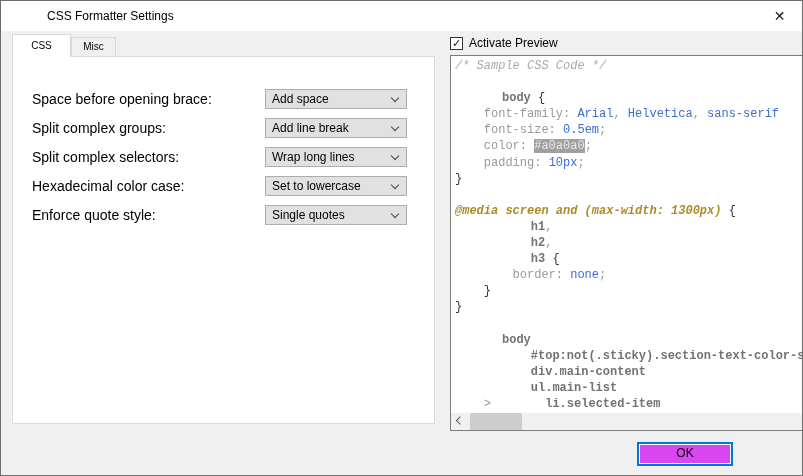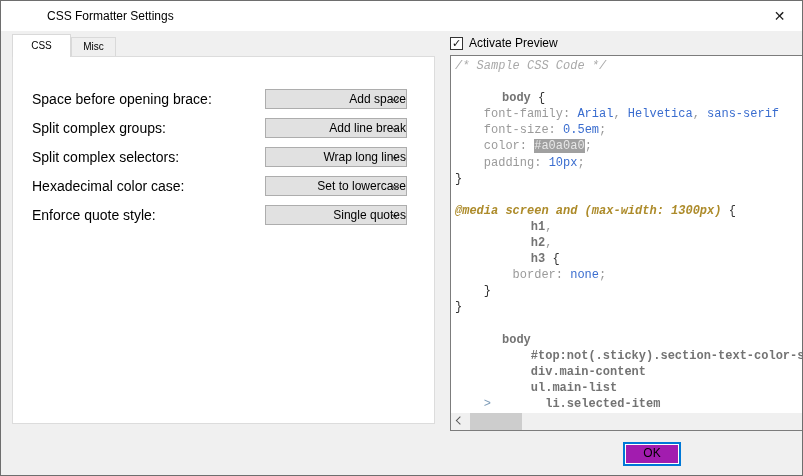--- a/index.html
+++ b/index.html
@@ -39,21 +39,21 @@
   
   .panel {
     position:absolute; left:11px; top:55px; width:423px; height:368px;
     background:#ffffff; border:1px solid #dcdcdc;
   }
   .form-row { position:absolute; left:19px; right:27px; height:20px; }
   .form-row .flabel { font-size:14px; color:#000; line-height:20px;margin-top:12px; }
   .combo {
     position:absolute; right:0; top:0; width:142px; height:20px;
     background:#e1e1e1; border:1px solid #adadad;
-    font-size:12px; color:#000; line-height:18px; padding-left:6px;text-align:right;
+    font-size:12px; color:#000; line-height:18px; padding-left:6px;
   }
   .combo .chev {
     position:absolute; right:8px; top:5px; width:6px; height:6px;
     border-right:1.4px solid #444; border-bottom:1.4px solid #444;
     transform:rotate(45deg);
   }
 
   
   .chkrow {
     position:absolute; left:449px; top:34px; height:16px;
@@ -101,22 +101,22 @@
   .chev-left { transform:rotate(135deg) translate(-1px,1px); }
   .chev-right { transform:rotate(-45deg) translate(-1px,1px); }
   .vthumb { width:17px; height:204px; margin-top:4px; background:#cdcdcd; flex:0 0 auto; }
   .vfill { flex:1 1 auto; }
   .hthumb { width:52px; height:17px; margin-left:2px; background:#cdcdcd; flex:0 0 auto; }
   .hfill { flex:1 1 auto; }
 
   
   .btn { position:absolute; font-size:12px; color:#000; text-align:center; }
   .btn-ok {
-    left:622px; top:441px; width:58px; height:24px;
-    background:#a21caf; border:2px solid #0078d7;
+    left:636px; top:441px; width:96px; height:24px;
+    background:#d946ef; border:2px solid #0078d7;
     box-shadow:inset 0 0 0 1px #ffffff; line-height:19px;
   }
   .btn-cancel {
     left:722px; top:441px; width:75px; height:23px;
     background:#e1e1e1; border:1px solid #adadad; line-height:21px;
   }
 </style>
 </head>
 <body>
 

